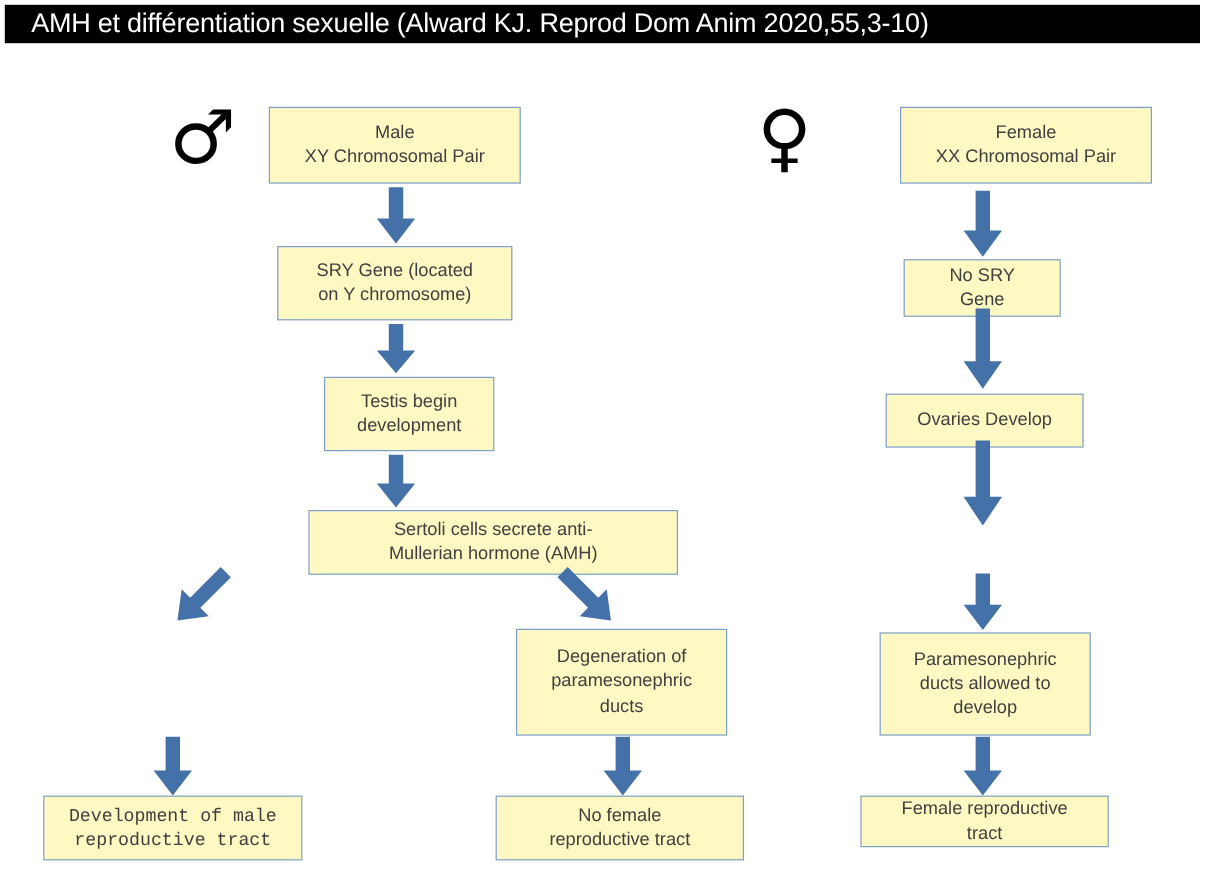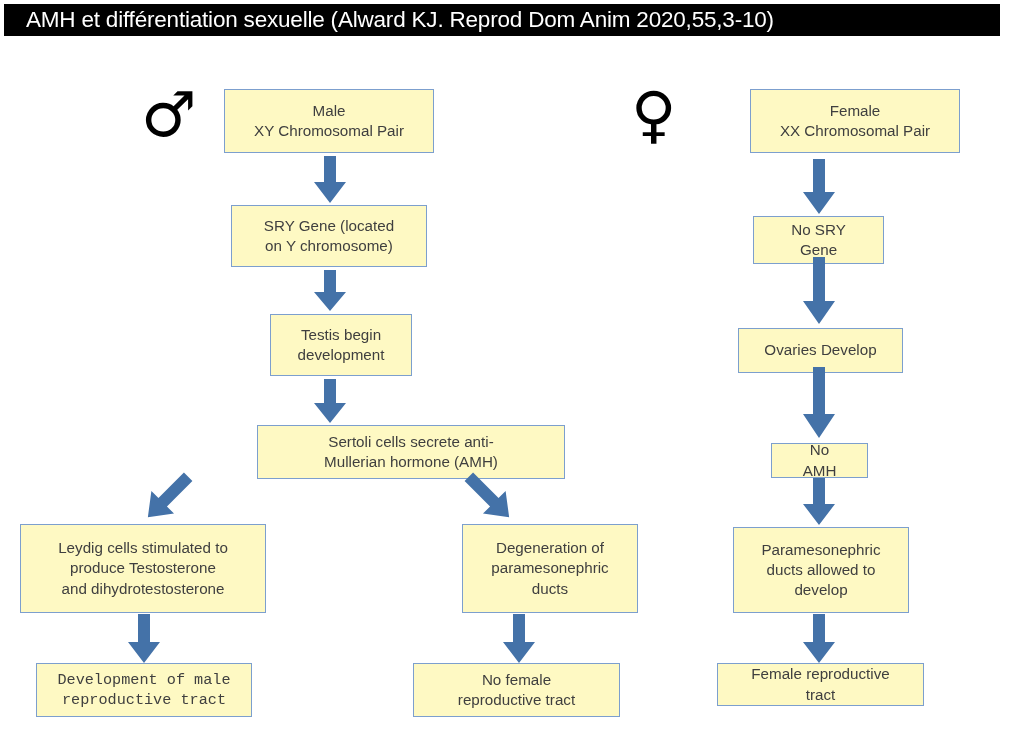--- a/index.html
+++ b/index.html
@@ -81,51 +81,45 @@
   </div>
 
   <div class="node" style="left:258px;top:314px;width:142px;height:62px;margin-left:12px;">
     <span>Testis begin<br>development</span>
   </div>
 
   <div class="node" style="left:214px;top:425px;width:308px;height:54px;margin-left:43px;">
     <span>Sertoli cells secrete anti-<br>Mullerian hormone (AMH)</span>
   </div>
 
-  <div class="node" style="left:20px;top:524px;width:246px;height:89px;">
-    <span>Leydig cells stimulated to<br>produce Testosterone<br>and dihydrotestosterone</span>
-  </div>
 
   <div class="node" style="left:36px;top:663px;width:216px;height:54px;font-family:Liberation Mono, monospace;">
     <span>Development of male<br>reproductive tract</span>
   </div>
 
-  <div class="node" style="left:430px;top:524px;width:176px;height:89px;margin-left:32px;">
+  <div class="node" style="left:430px;top:524px;width:176px;height:89px;">
     <span>Degeneration of<br>paramesonephric<br>ducts</span>
   </div>
 
   <div class="node" style="left:413px;top:663px;width:207px;height:54px;">
     <span>No female<br>reproductive tract</span>
   </div>
 
   <div class="node" style="left:714px;top:89px;width:210px;height:64px;margin-left:36px;">
     <span>Female<br>XX Chromosomal Pair</span>
   </div>
 
   <div class="node" style="left:753px;top:216px;width:131px;height:48px;">
     <span>No SRY Gene</span>
   </div>
 
   <div class="node" style="left:738px;top:328px;width:165px;height:45px;">
     <span>Ovaries Develop</span>
   </div>
 
-  <div class="node" style="left:771px;top:443px;width:97px;height:35px;">
-    <span>No AMH</span>
-  </div>
 
   <div class="node" style="left:733px;top:527px;width:176px;height:86px;">
     <span>Paramesonephric<br>ducts allowed to<br>develop</span>
   </div>
 
   <div class="node" style="left:717px;top:663px;width:207px;height:43px;">
     <span>Female reproductive<br>tract</span>
   </div>
 
   <div class="arrow" style="left:312px;top:156px;">

